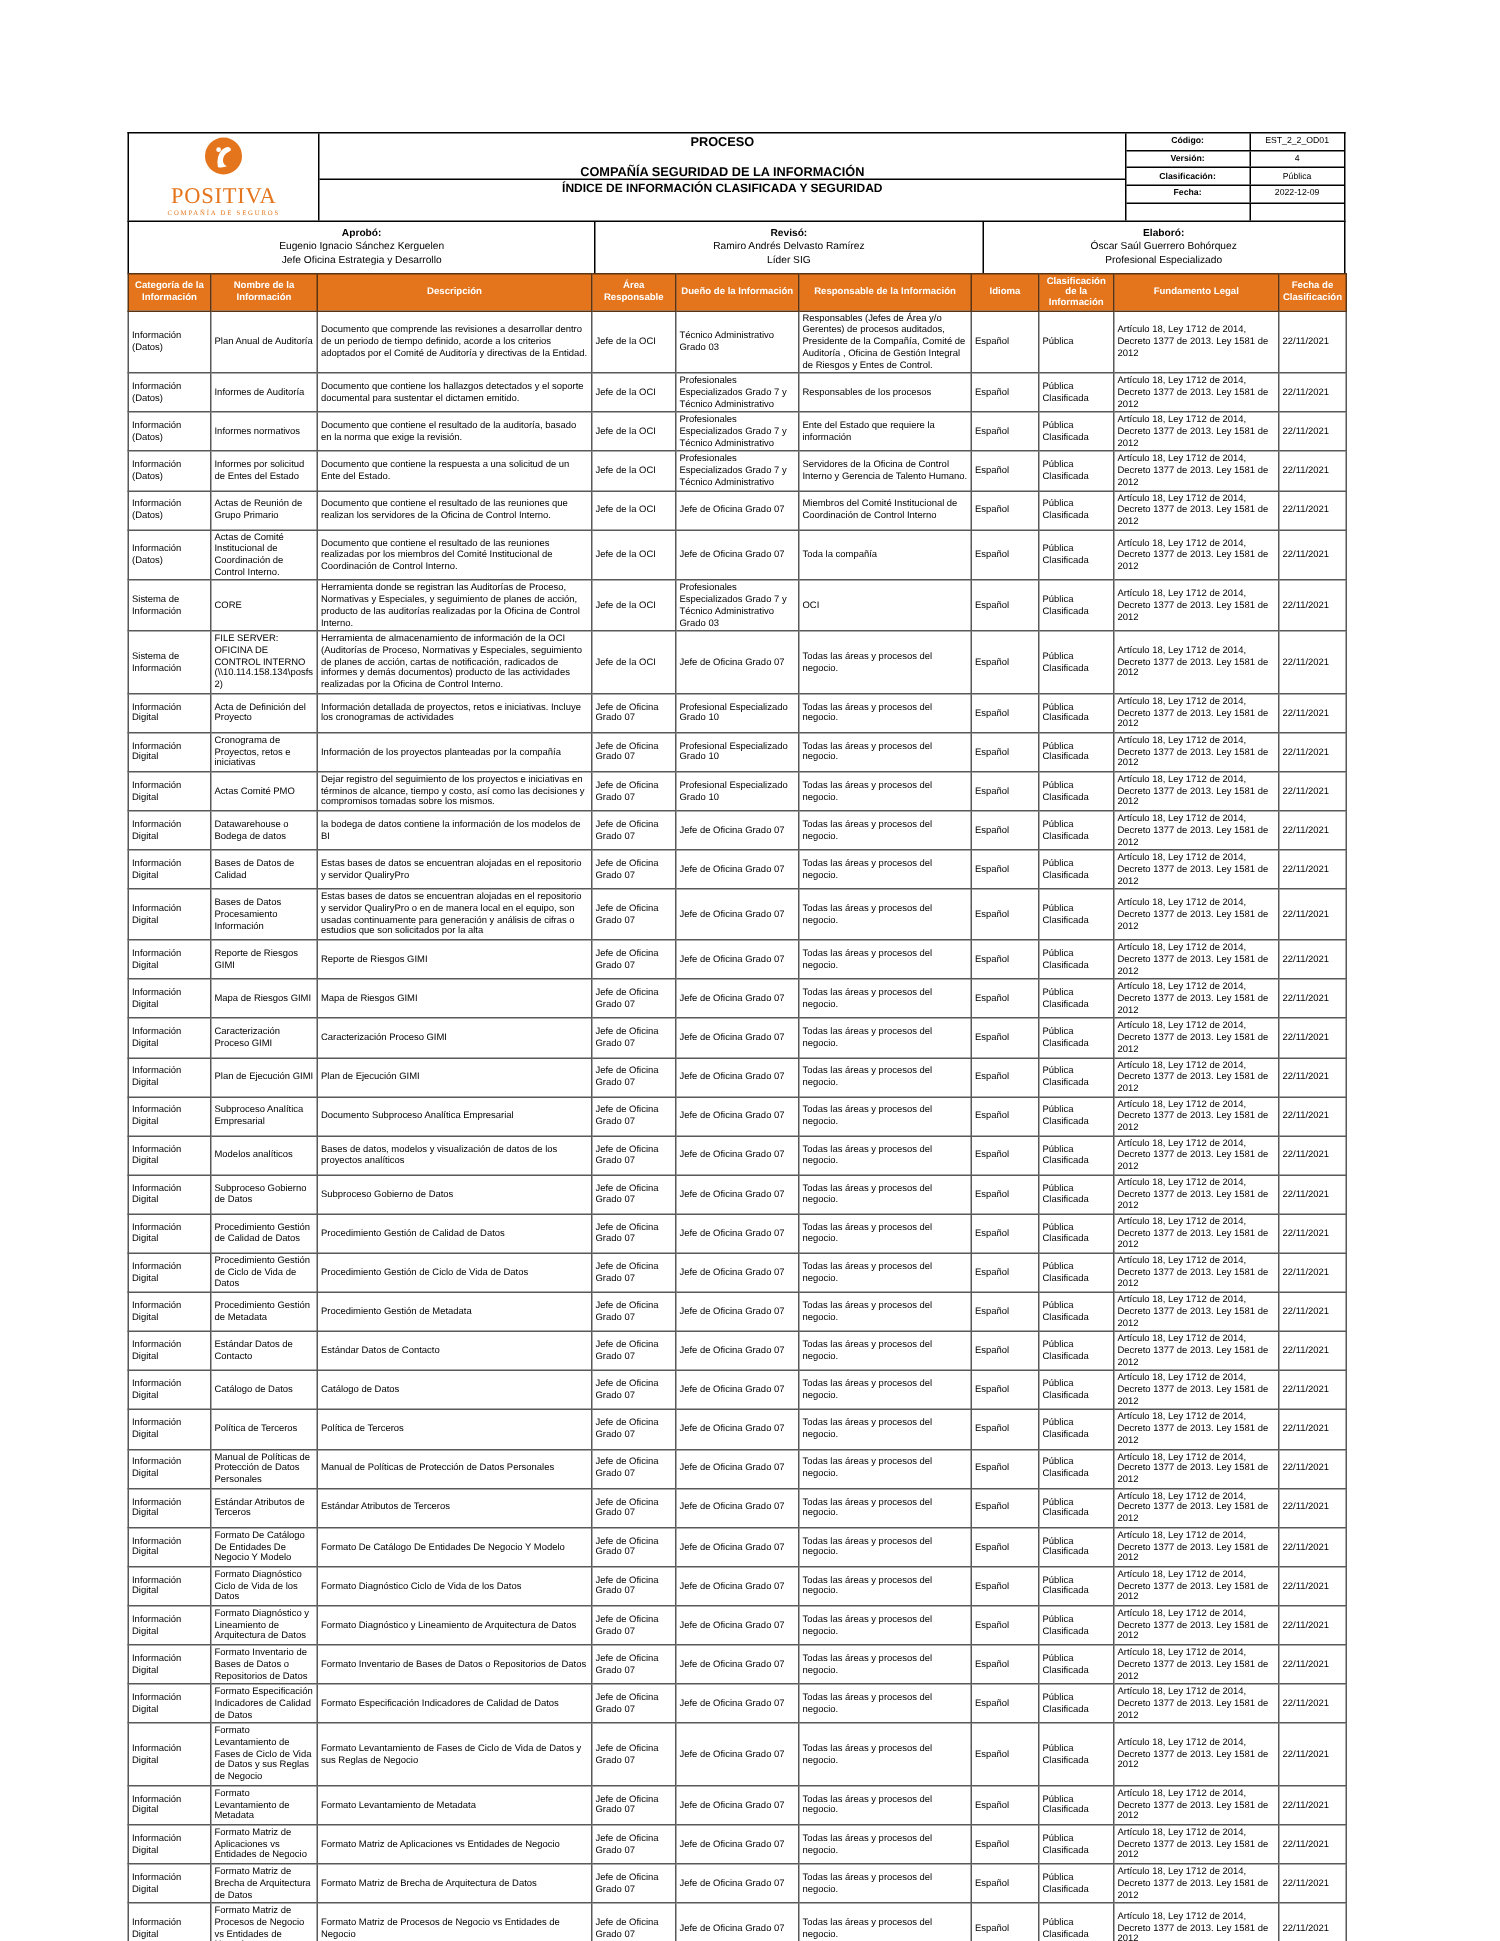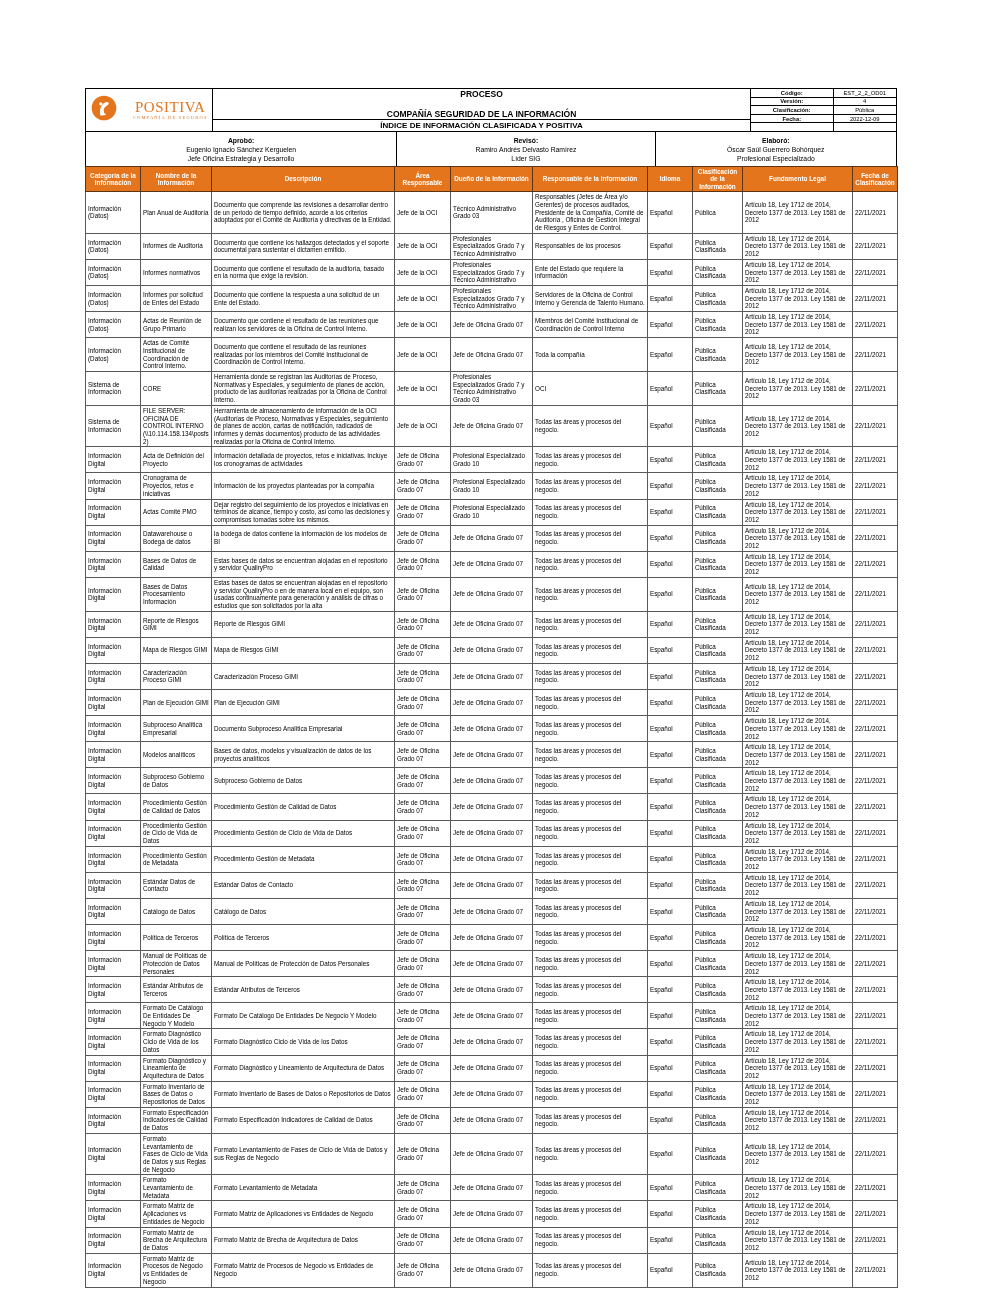--- a/index.html
+++ b/index.html
@@ -1,21 +1,21 @@
 <!DOCTYPE html>
 <html><head>
 <meta charset="utf-8">
 <style>
   html,body{margin:0;padding:0;background:#ffffff;}
   body{width:1000px;height:1294px;position:relative;font-family:"Liberation Sans",sans-serif;color:#000;}
   .sheet{position:absolute;left:85px;top:88px;width:812px;}
 
   
   .hdr{display:flex;border:1.5px solid #000;border-bottom:none;}
-  .logo-cell{width:127px;border-right:1px solid #000;display:flex;align-items:center;justify-content:center;gap:16px;padding:2px 0;}
+  .logo-cell{width:127px;border-right:1px solid #000;display:flex;align-items:center;justify-content:center;gap:2px;padding:2px 0;flex-direction:column;}
   .logo-mark{display:flex;flex-direction:column;align-items:center;line-height:1;}
   .brand{font-family:"Liberation Serif",serif;font-size:15px;letter-spacing:.5px;color:#E4751C;font-weight:400;}
   .tagline{font-family:"Liberation Serif",serif;font-size:4.5px;letter-spacing:1.2px;color:#E4751C;margin-top:1px;}
   .title-cell{width:539px;border-right:1px solid #000;display:flex;flex-direction:column;}
   .title-main{height:30px;display:flex;flex-direction:column;align-items:center;justify-content:space-between;font-weight:bold;font-size:8.5px;line-height:10px;}
   .title-index{height:11px;border-top:1px solid #000;display:flex;align-items:center;justify-content:center;font-weight:bold;font-size:8px;}
   .meta-cell{width:146px;display:flex;flex-direction:column;}
   .meta-row{display:flex;flex:1;border-bottom:1px solid #000;}
   .meta-row:last-child{border-bottom:none;}
   .meta-label{width:82px;border-right:1px solid #000;display:flex;align-items:center;justify-content:center;font-weight:bold;font-size:5.8px;}
@@ -50,21 +50,21 @@
       <span class="logo-mark">
         <span class="brand">POSITIVA</span>
         <span class="tagline">COMPAÑÍA DE SEGUROS</span>
       </span>
     </div>
     <div class="title-cell">
       <div class="title-main">
         <span>PROCESO</span>
         <span>COMPAÑÍA SEGURIDAD DE LA INFORMACIÓN</span>
       </div>
-      <div class="title-index">ÍNDICE DE INFORMACIÓN CLASIFICADA Y POSITIVA</div>
+      <div class="title-index">ÍNDICE DE INFORMACIÓN CLASIFICADA Y SEGURIDAD</div>
     </div>
     <div class="meta-cell">
       <div class="meta-row">
         <div class="meta-label">Código:</div>
         <div class="meta-value">EST_2_2_OD01</div>
       </div>
       <div class="meta-row">
         <div class="meta-label">Versión:</div>
         <div class="meta-value">4</div>
       </div>

